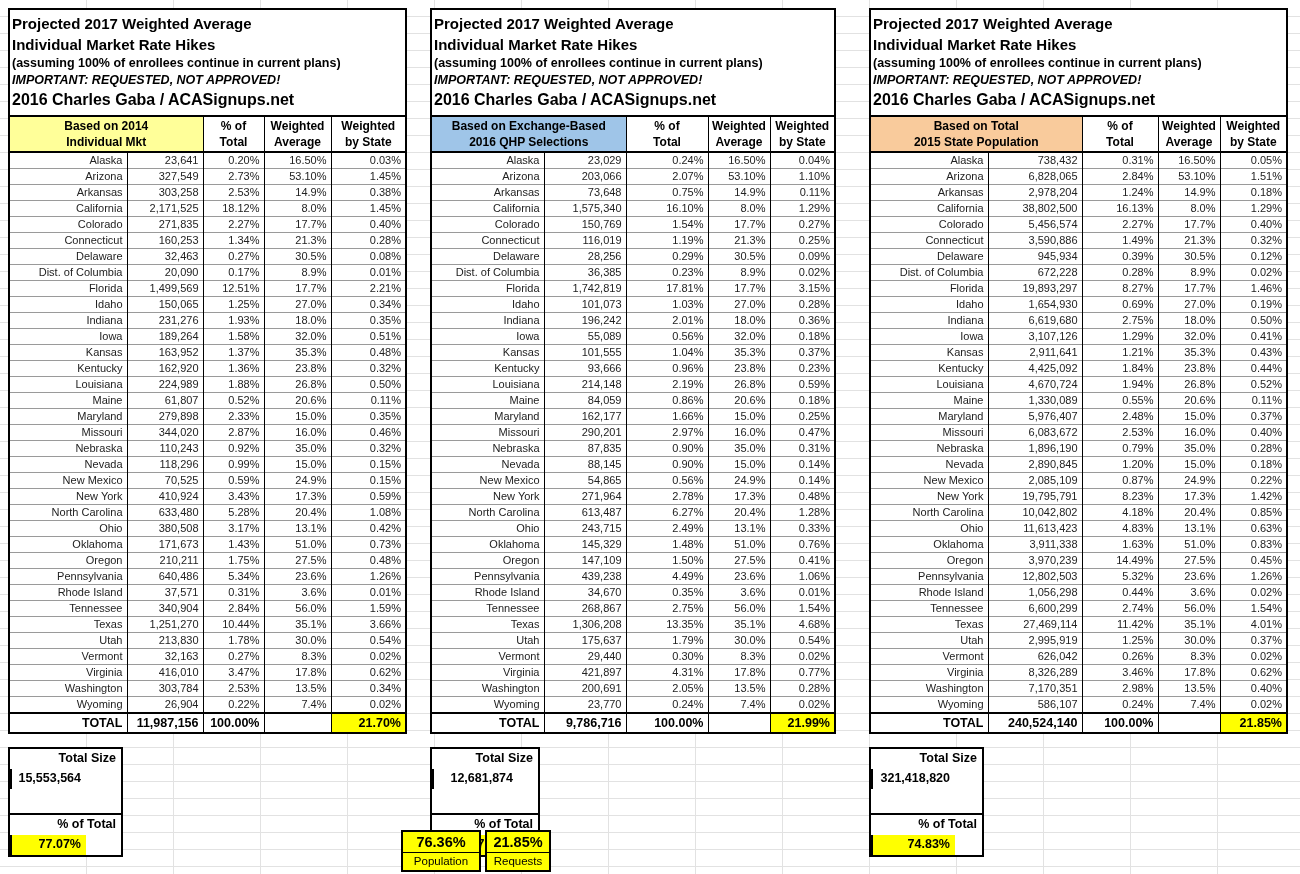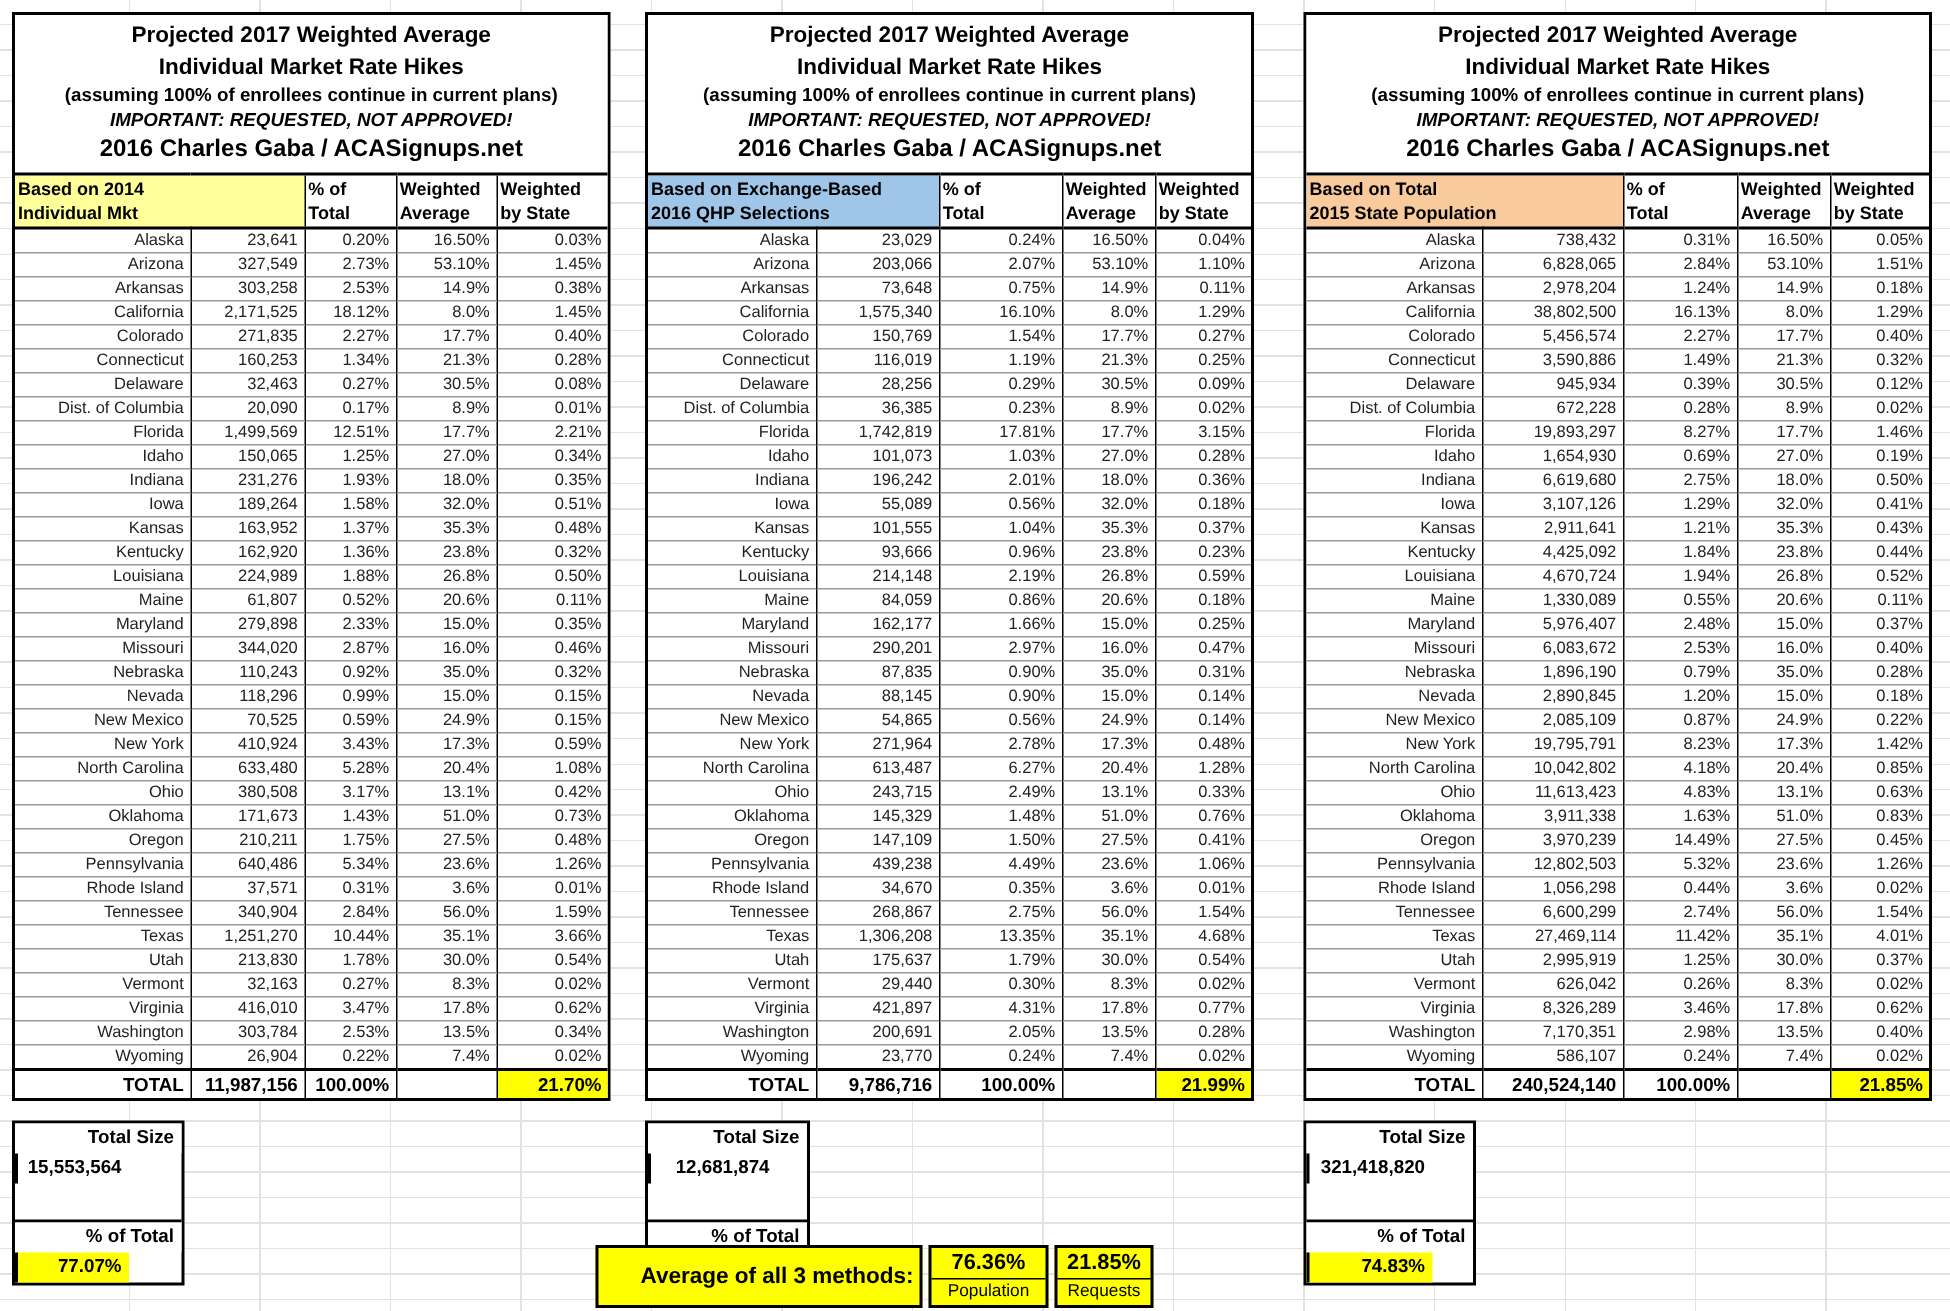--- a/index.html
+++ b/index.html
@@ -20,31 +20,31 @@
       #ffffff;
     padding:8px 0 0 8px;
   }
   .tables-row { display:flex; align-items:flex-start; }
   .col { flex:0 0 auto; }
   .col2 { margin-left:23px; }
   .col3 { margin-left:33px; }
 
   .panel { border:2px solid #000; background:#fff; }
 
-  .title-block { background:#fff; text-align:center; padding:3px 2px 4px 2px; }
+  .title-block { background:#fff; text-align:left; padding:3px 2px 4px 2px; }
   .title-main { font-size:15px; font-weight:bold; line-height:21px; }
   .title-sub  { font-size:12.5px; font-weight:bold; line-height:17px; }
   .title-warn { font-size:12.5px; font-weight:bold; font-style:italic; line-height:17px; }
   .title-cred { font-size:16px; font-weight:bold; line-height:22px; }
 
   table { border-collapse:collapse; table-layout:fixed; background:#fff; }
   th, td { overflow:hidden; white-space:nowrap; }
 
   thead th {
-    font-size:12px; font-weight:bold; text-align:left;
+    font-size:12px; font-weight:bold; text-align:center;
     border-left:1px solid #000; border-bottom:2px solid #000; border-top:2px solid #000;
     height:36px; line-height:16px; padding:1px 2px; vertical-align:middle;
   }
   thead th:first-child { border-left:none; }
 
   tbody td {
     font-size:11px; color:#222;
     text-align:right; padding:0 4px;
     height:16px; line-height:15px;
     border-left:1px solid #000; border-top:1px solid #9a9a9a;
@@ -991,21 +991,20 @@
         <div class="footer-row">
           <div class="f-label">% of Total</div>
           <div class="f-value hl">74.83%</div>
         </div>
       </div>
     </div>
 
   </div>
 
   <div class="summary">
-    <div class="sum-label">Average of all 3 methods:</div>
     <div class="sum-cell sum-pop">
       <div class="sum-val">76.36%</div>
       <div class="sum-cap">Population</div>
     </div>
     <div class="sum-cell sum-req">
       <div class="sum-val">21.85%</div>
       <div class="sum-cap">Requests</div>
     </div>
   </div>
 </div>

